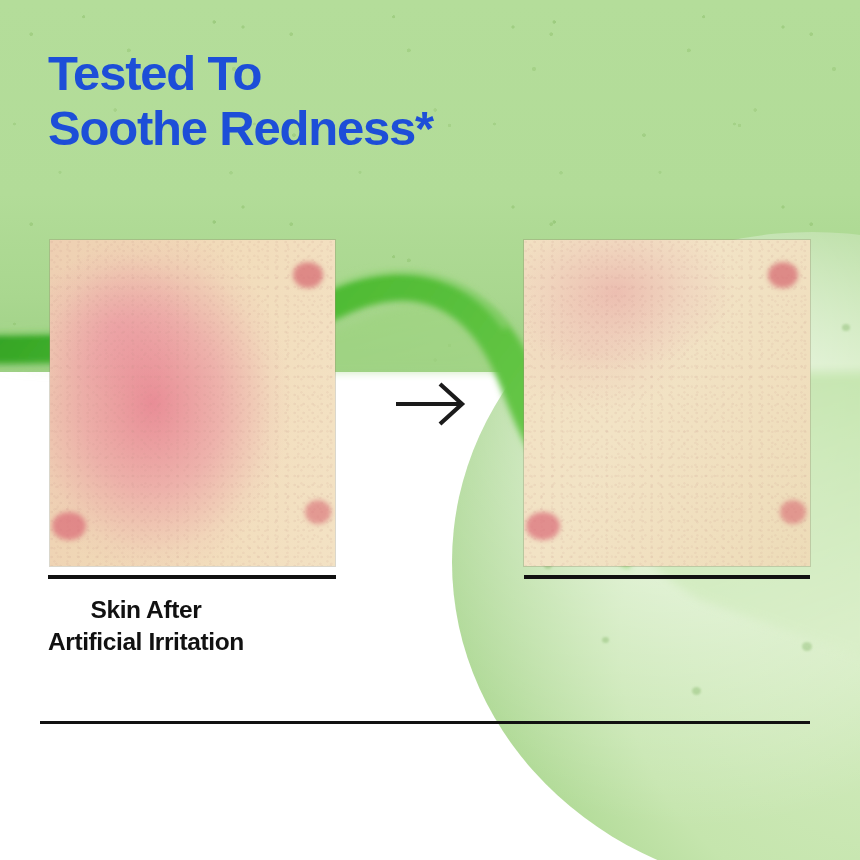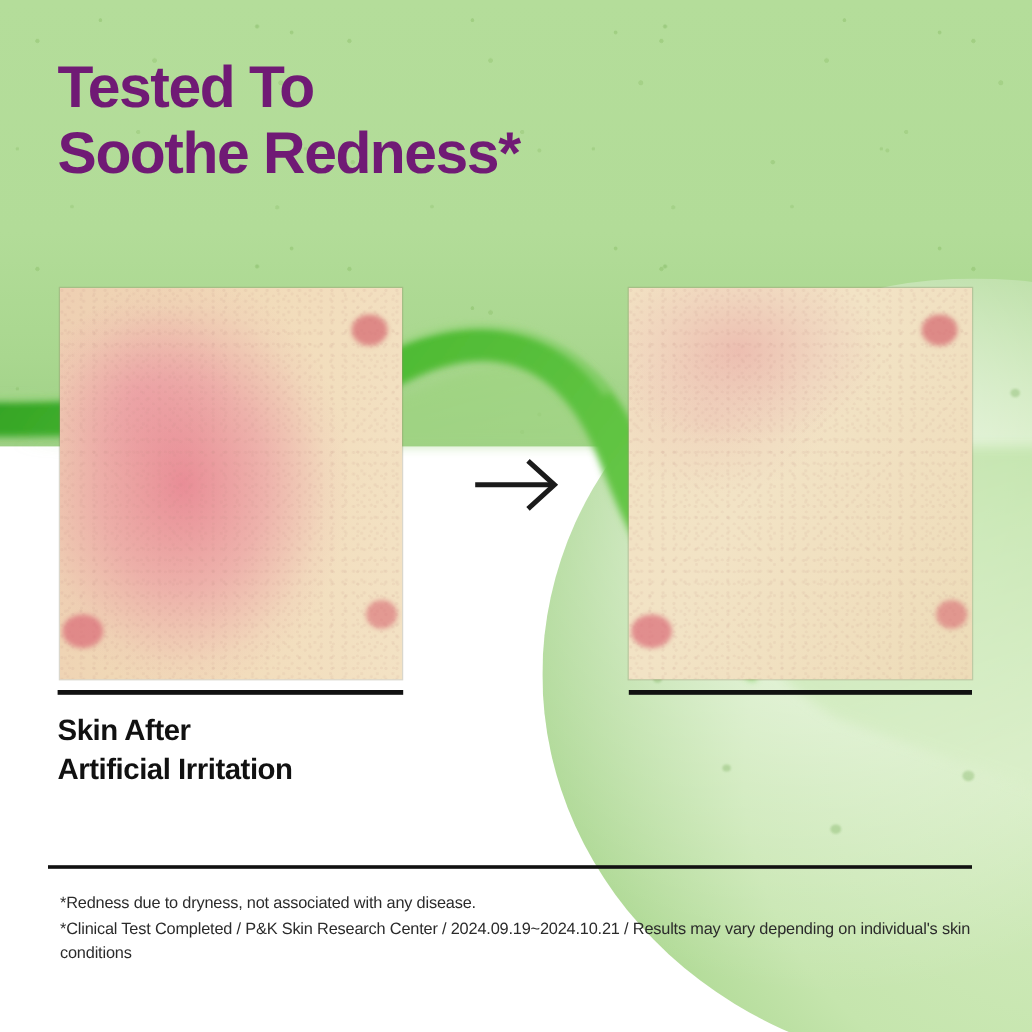--- a/index.html
+++ b/index.html
@@ -92,21 +92,21 @@
   
   .title {
     position: absolute;
     left: 48px;
     top: 46px;
     width: 560px;
     font-size: 49px;
     line-height: 1.12;
     font-weight: 700;
     letter-spacing: -1.2px;
-    color: #701a75;
+    color: #1d4ed8;
     white-space: pre-line;
   }
 
   
   .photo {
     position: absolute;
     overflow: hidden;
     box-shadow: 0 0 0 1px rgba(150,140,110,.35);
   }
   .photo-left {
@@ -167,20 +167,21 @@
   .cap-rule.left  { left: 48px;  top: 575px; width: 288px; }
   .cap-rule.right { left: 524px; top: 575px; width: 286px; }
 
   .cap-label {
     position: absolute;
     font-size: 24.5px;
     line-height: 1.3;
     font-weight: 700;
     letter-spacing: -.4px;
     white-space: pre-line;
+    text-align: center;
   }
   .cap-label.left  { left: 48px;  top: 594px; color: #111111; }
   .cap-label.right { left: 524px; top: 594px; color: #57b524; }
 
   
   .footer-rule {
     position: absolute;
     left: 40px;
     top: 721px;
     width: 770px;
@@ -278,18 +279,14 @@
     <div class="mole br"></div>
   </div>
 
   <div class="cap-rule left"></div>
   <div class="cap-rule right"></div>
 
   <div class="cap-label left">Skin After
 Artificial Irritation</div>
 
   <div class="footer-rule"></div>
-  <div class="footnotes">
-    <div>*Redness due to dryness, not associated with any disease.</div>
-    <div>*Clinical Test Completed / P&amp;K Skin Research Center / 2024.09.19~2024.10.21 / Results may vary depending on individual's skin conditions</div>
-  </div>
 
 </div>
 
 </body></html>

